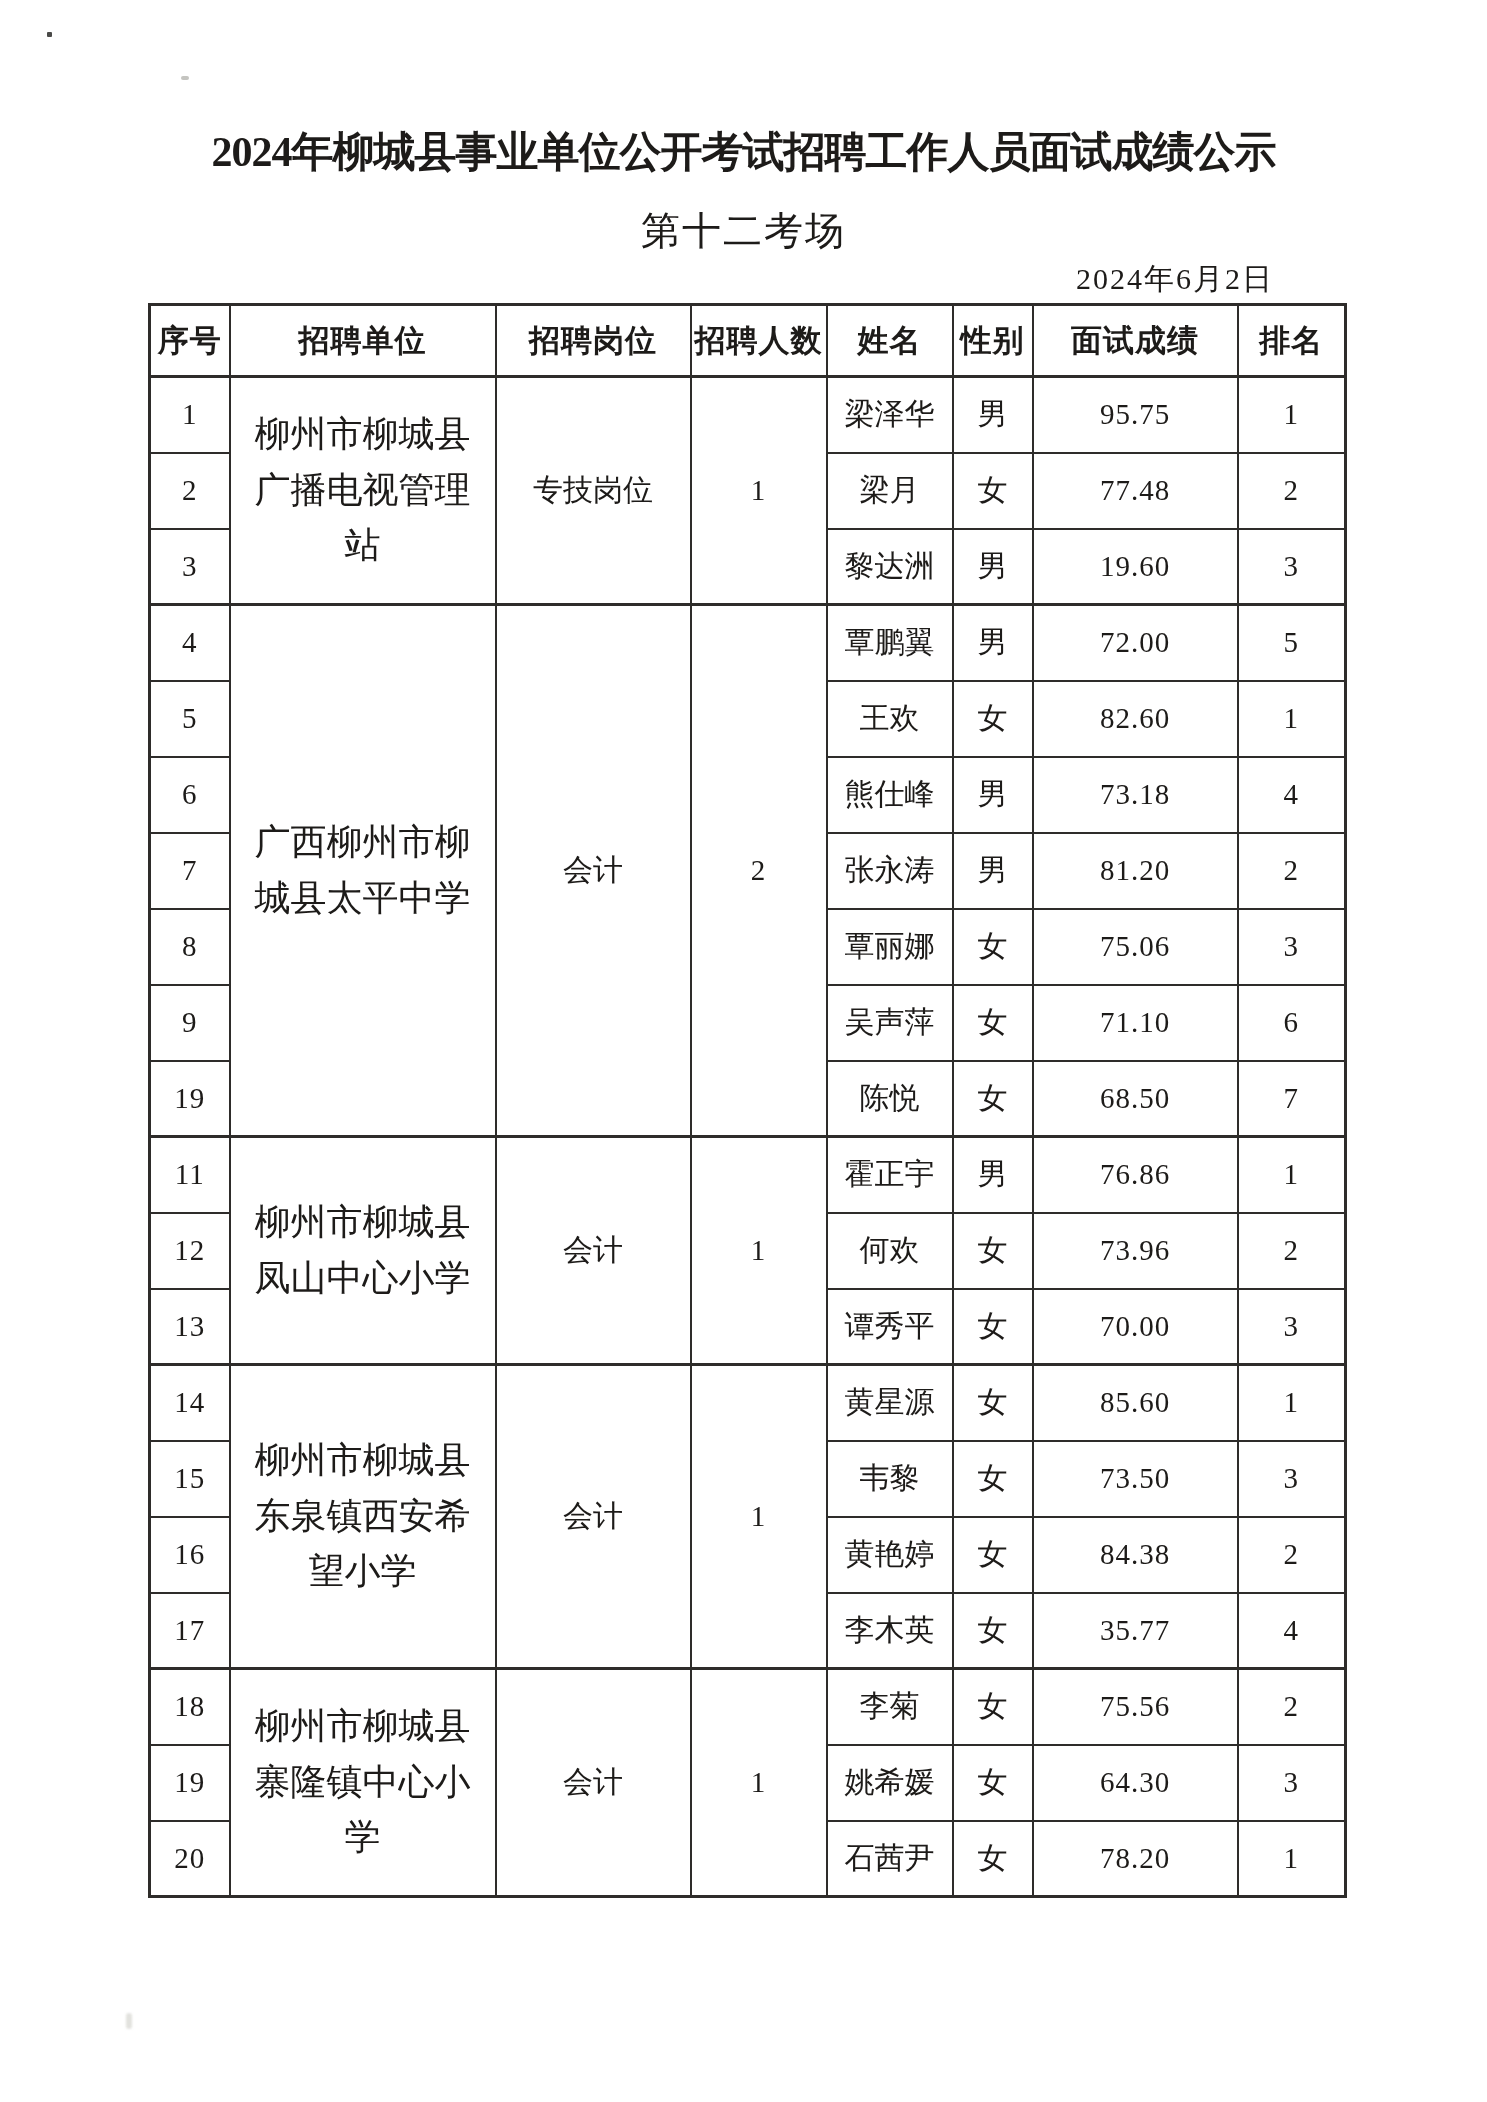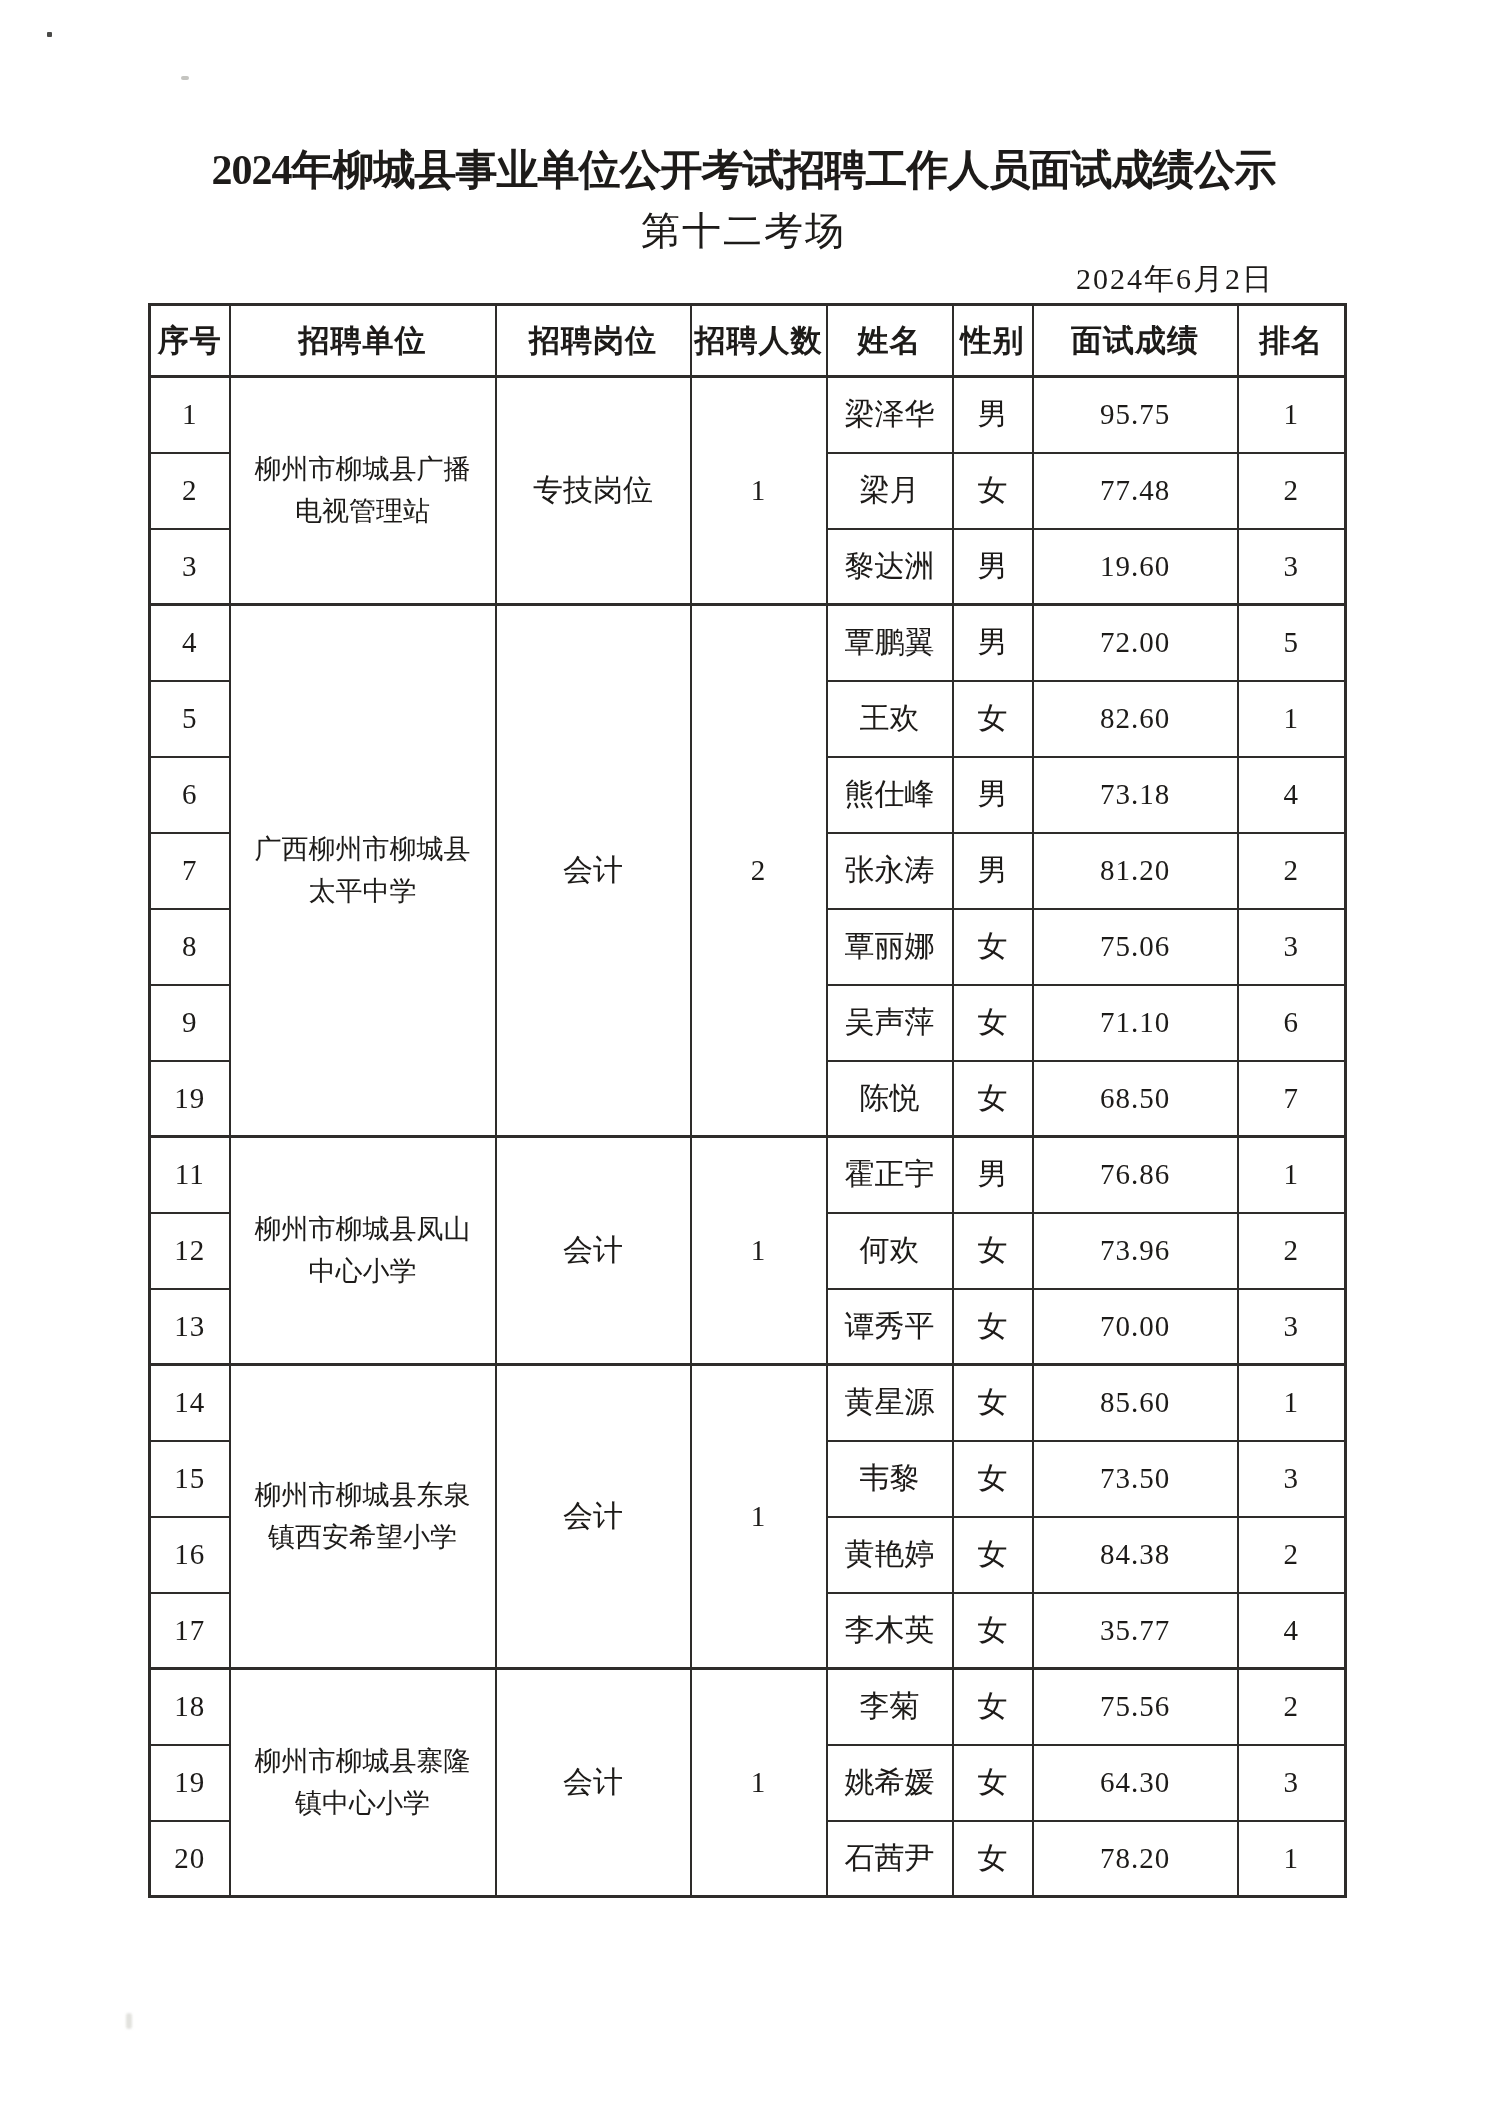--- a/index.html
+++ b/index.html
@@ -11,21 +11,21 @@
   .page{
     position:relative;
     width:1487px;height:2102px;
     margin:0 auto;
     background:var(--paper);
     font-family:"Liberation Serif","DejaVu Serif",serif;
     color:var(--ink);
     overflow:hidden;
   }
   .title{
-    position:absolute;left:0;right:0;top:124px;margin:18px;
+    position:absolute;left:0;right:0;top:124px;margin:0;
     text-align:center;
     font-size:42px;font-weight:900;letter-spacing:-1px;
   }
   .subtitle{
     position:absolute;left:0;right:0;top:204px;margin:0;
     text-align:center;
     font-size:39px;font-weight:400;letter-spacing:2px;
   }
   .date{
     position:absolute;left:1076px;top:259px;
@@ -44,21 +44,21 @@
     overflow:hidden;
   }
   .results thead tr{height:72px;}
   .results tbody tr{height:76px;}
   .results th{
     font-size:31px;font-weight:700;letter-spacing:1px;
     border-bottom:3px solid var(--line);
   }
   .results td{font-size:30px;font-weight:400;}
   .results td.num{font-size:29px;letter-spacing:1px;}
-  .results td.unit{padding:0 17px;line-height:1.55;font-size:27px;}
+  .results td.unit{padding:0 17px;line-height:1.55;font-size:36px;}
   .results tbody tr.group-start td{border-top:3px solid var(--line);}
   
   .artifact{position:absolute;pointer-events:none;}
   .a-dot1{left:47px;top:32px;width:5px;height:5px;background:#4a4a48;border-radius:1px;}
   .a-dot2{left:181px;top:76px;width:8px;height:4px;background:#c4c4c0;border-radius:2px;}
   .a-smudge{left:126px;top:2013px;width:6px;height:16px;background:#e2e2de;border-radius:3px;filter:blur(1px);}
 </style>
 </head>
 <body>
 

